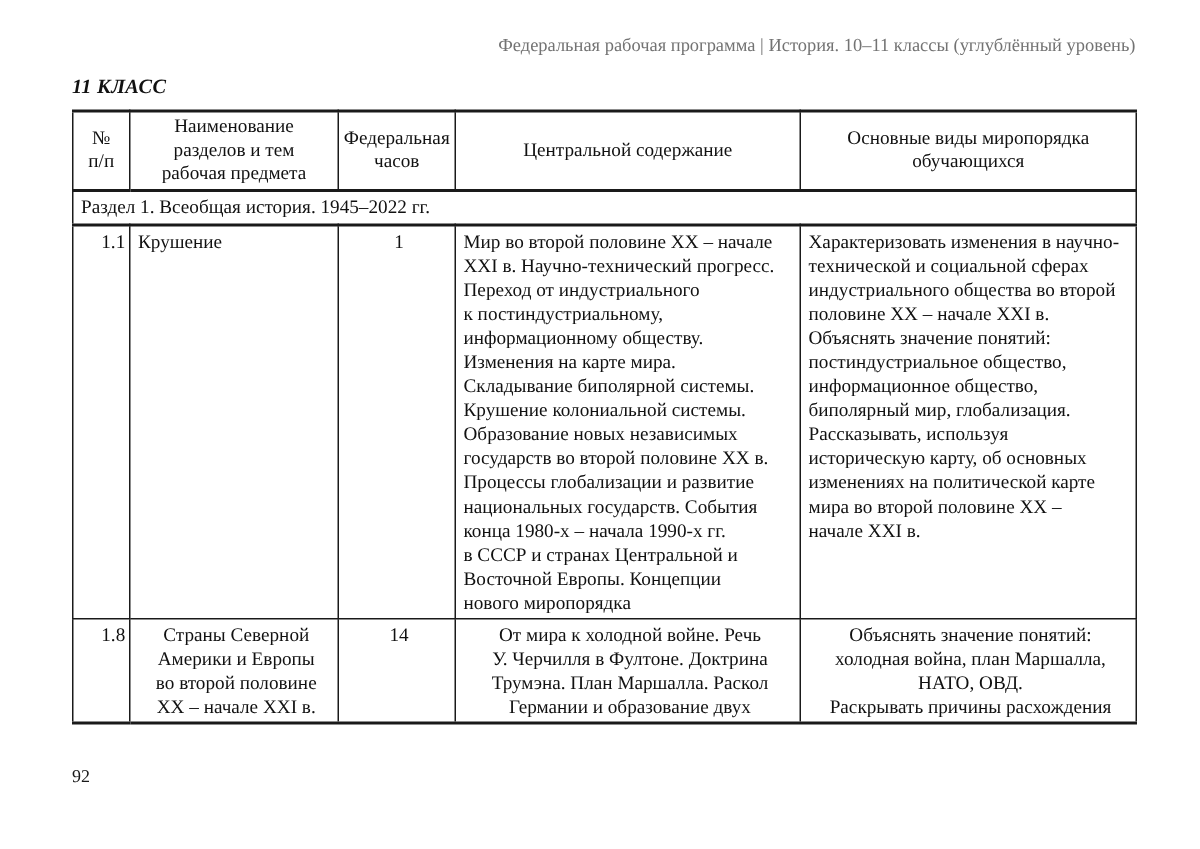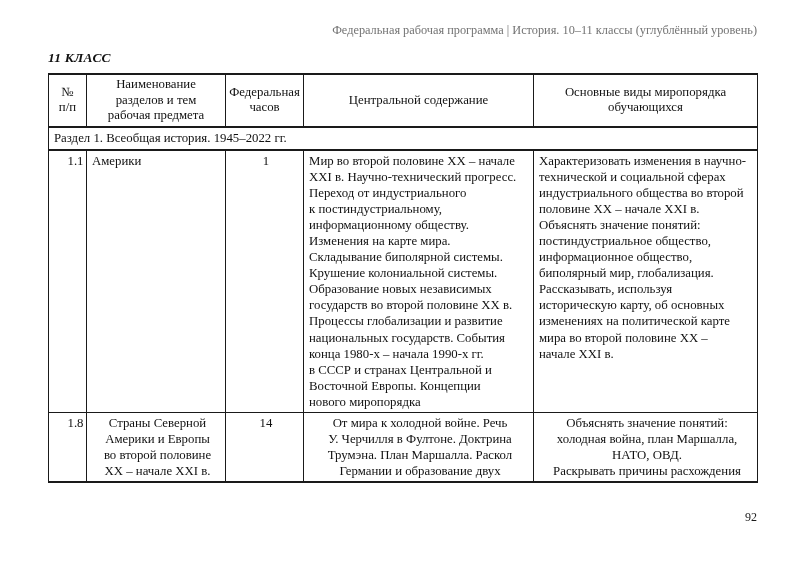--- a/index.html
+++ b/index.html
@@ -87,21 +87,21 @@
   .data-row .cell-hours {
     text-align: center;
   }
   .row-1 td { height: 257px; }
   .row-2 td { height: 64px; border-bottom-width: 2px; text-align: center; }
   .page-number {
     position: absolute;
     top: 510px;
     left: 48px;
     width: 709px;
-    text-align: right;
+    text-align: left;
     font-size: 12px;
     color: #1a1a1a;
   }
 </style>
 </head>
 <body>
 
 <div class="page">
 
   <div class="doc-header">Федеральная рабочая программа | История. 10–11 классы (углублённый уровень)</div>
@@ -129,21 +129,21 @@
         <th>Основные виды миропорядка
 обучающихся</th>
       </tr>
     </thead>
     <tbody>
       <tr class="subsection-row">
         <td colspan="5">Раздел 1. Всеобщая история. 1945–2022 гг.</td>
       </tr>
       <tr class="data-row row-1">
         <td class="cell-num">1.1</td>
-        <td class="cell-name">Америки</td>
+        <td class="cell-name">Крушение</td>
         <td class="cell-hours">1</td>
         <td class="cell-content">Мир во второй половине XX – начале
 XXI в. Научно-технический прогресс.
 Переход от индустриального
 к постиндустриальному,
 информационному обществу.
 Изменения на карте мира.
 Складывание биполярной системы.
 Крушение колониальной системы.
 Образование новых независимых

